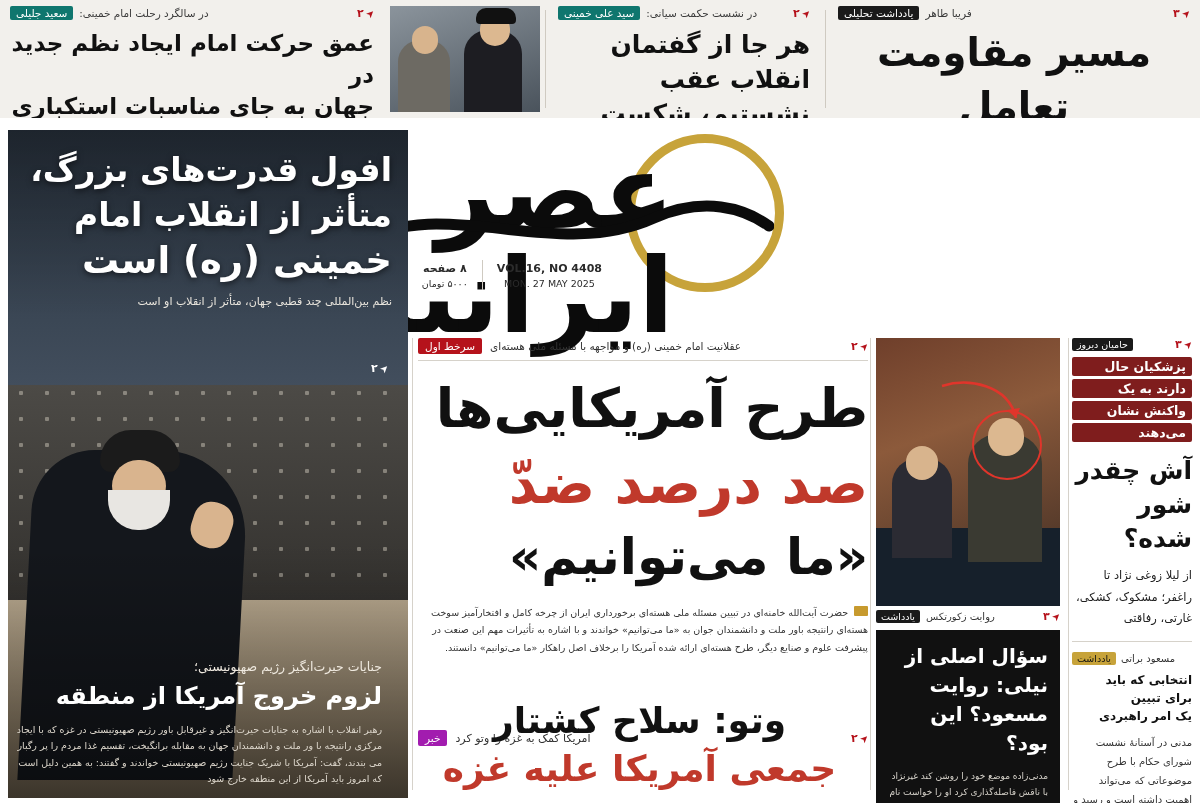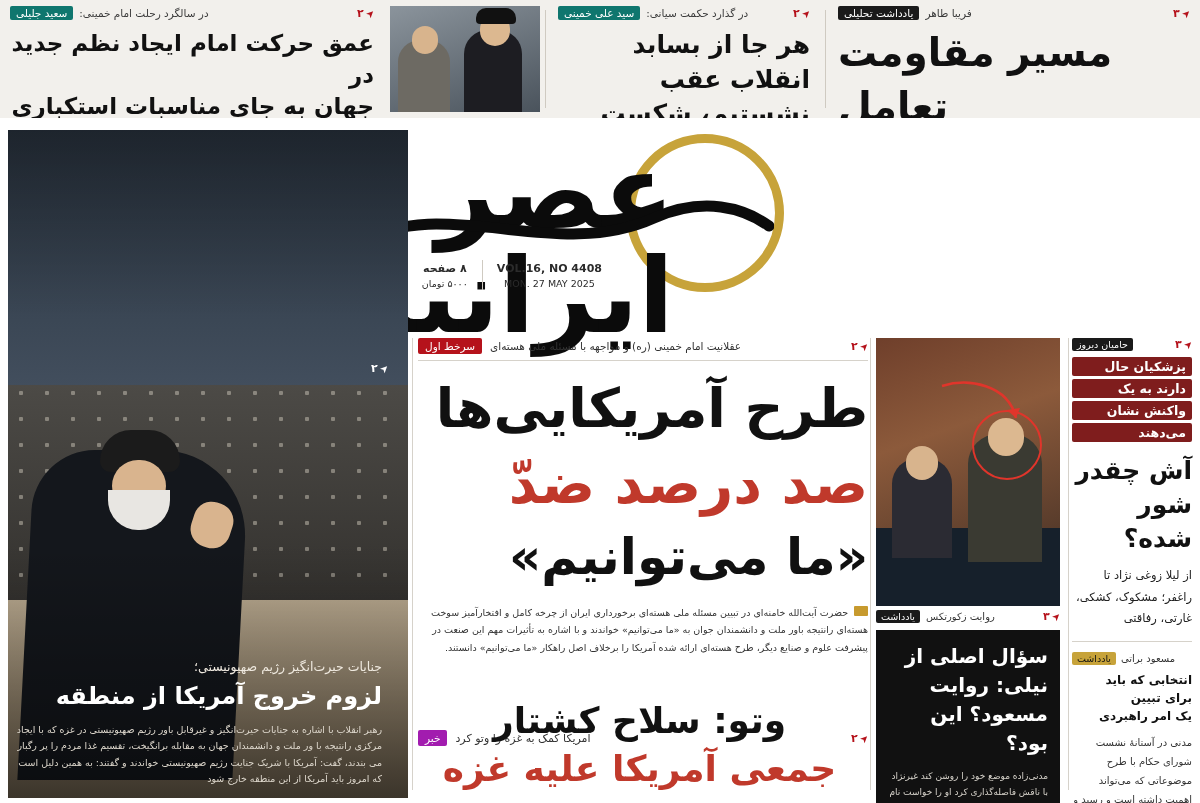--- a/index.html
+++ b/index.html
@@ -110,37 +110,37 @@
     <div class="ts-col" style="right:0;width:372px;">
       <div class="kicker" style="justify-content:flex-end;">
         <span class="pagemark">
             <span class="arrow">➤</span>
             <span>۳</span>
           </span>
         <span style="flex:1"></span>
         <span>فریبا طاهر</span>
         <span class="tag">یادداشت تحلیلی</span>
       </div>
-      <div class="hl" style="text-align:left;font-size:39px;margin-top:6px;">مسیر مقاومت تعامل</div>
+      <div class="hl" style="text-align:center;font-size:39px;margin-top:6px;">مسیر مقاومت تعامل</div>
       <div class="sub" style="text-align:right;margin-top:10px;">سهم ایران از تجارت جهانی؛ از امید مذاکره تا مسیر مقاومت</div>
     </div>
 
     <div class="ts-div" style="right:374px;"></div>
 
     <div class="ts-col" style="right:380px;width:272px;">
       <div class="kicker" style="justify-content:flex-end;">
         <span class="pagemark">
             <span class="arrow">➤</span>
             <span>۲</span>
           </span>
         <span style="flex:1"></span>
-        <span>در گذارد حکمت سیانی:</span>
+        <span>در نشست حکمت سیانی:</span>
         <span class="tagred">سید علی خمینی</span>
       </div>
-      <div class="hl" style="text-align:right;font-size:25px;margin-top:8px;">هر جا از بسابد انقلاب عقب</div>
+      <div class="hl" style="text-align:right;font-size:25px;margin-top:8px;">هر جا از گفتمان انقلاب عقب</div>
       <div class="hl" style="text-align:right;font-size:25px;">نشستیم، شکست خوردیم</div>
       <div class="sub" style="text-align:right;margin-top:8px;">انقلابیون دهه پنجاه از مناظره با هیچ ایدئولوژی هراسی نداشتند</div>
     </div>
 
     <div class="ts-div" style="right:654px;"></div>
 
     <div style="position:absolute;right:378px;top:8px;width:0;height:0;"></div>
     <div style="position:absolute;right:660px;top:6px;width:150px;height:106px;background:#5d6b78;overflow:hidden;">
       <div style="position:absolute;left:0;top:0;width:150px;height:106px;background:linear-gradient(160deg,#8b949c 0%,#4a535c 100%);"></div>
       <div style="position:absolute;left:8px;top:34px;width:52px;height:72px;background:#6d6a63;border-radius:22px 22px 0 0;"></div>
@@ -193,20 +193,26 @@
     <div class="lp-crowd"></div>
     <div class="lp-dots"></div>
     <div class="lp-floor"></div>
     <div class="lp-figure"></div>
     <div class="lp-turban"></div>
     <div class="lp-face"></div>
     <div class="lp-beard"></div>
     <div class="lp-hand"></div>
     <div class="lp-shade"></div>
 
+    <div class="lp-head">
+      <div class="l1">افول قدرت‌های بزرگ،</div>
+      <div class="l2">متأثر از انقلاب امام</div>
+      <div class="l3">خمینی (ره) است</div>
+      <div class="l4">نظم بین‌المللی چند قطبی جهان، متأثر از انقلاب او است</div>
+    </div>
     <div class="lp-pm pagemark" style="color:#fff;">
         <span class="arrow">➤</span>
         <span>۲</span>
       </div>
 
     <div class="lp-bottom">
       <div class="q">جنایات حیرت‌انگیز رژیم صهیونیستی؛</div>
       <div class="big">لزوم خروج آمریکا از منطقه</div>
       <div class="body">رهبر انقلاب با اشاره به جنایات حیرت‌انگیز و غیرقابل باور رژیم صهیونیستی در غزه که با ایجاد مرکزی رانتیجه با ور ملت و دانشمندان جهان به مقابله برانگیخت، تقسیم غذا مردم را پر رگبار می بندند، گفت: آمریکا با شریک جنایت رژیم صهیونیستی خواندند و گفتند: به همین دلیل است که امروز باید آمریکا از این منطقه خارج شود</div>
     </div>

